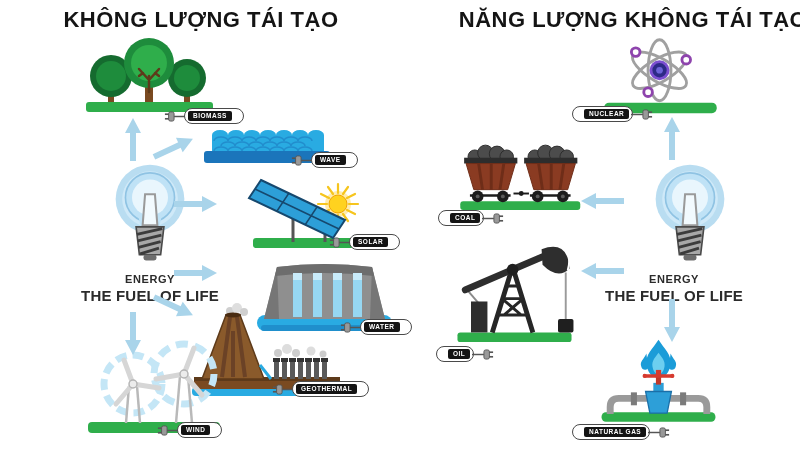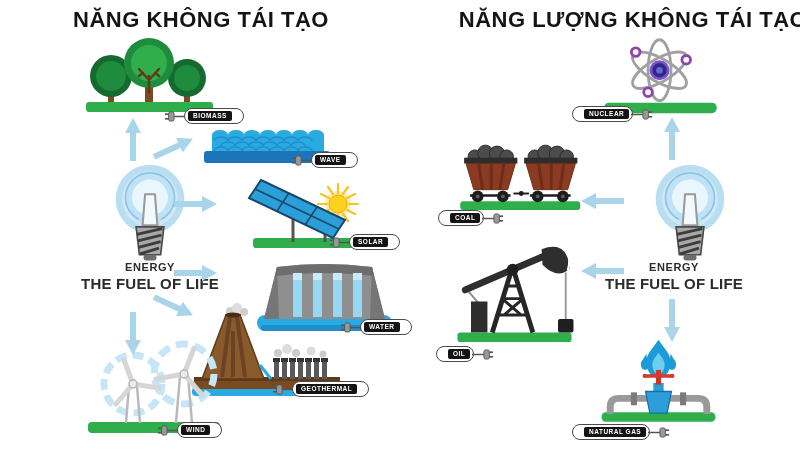--- a/index.html
+++ b/index.html
@@ -20,29 +20,29 @@
   .tag.mirror .pill{padding:2px 3px 2px 11px;}
   
   .arrow{position:absolute;width:46px;height:18px;}
   .rot-up{transform:rotate(-90deg);}
   .rot-down{transform:rotate(90deg);}
   .rot-left{transform:rotate(180deg);}
   .rot-upright{transform:rotate(-25deg);}
   .rot-downright{transform:rotate(25deg);}
   
   .bulb-caption{position:absolute;width:150px;text-align:center;color:#2b2b2b;font-weight:bold;line-height:1.25;}
-  .bulb-caption .l1{font-size:11px;letter-spacing:.6px;}
+  .bulb-caption .l1{font-size:11px;letter-spacing:.6px;margin-top:12px;}
   .bulb-caption .l2{font-size:15px;letter-spacing:.2px;}
 </style>
 </head>
 <body>
 
 <div class="canvas">
 
-  <div class="title" style="left:201px;">NĂNG KHÔNG TÁI TẠO</div>
+  <div class="title" style="left:201px;">KHÔNG LƯỢNG TÁI TẠO</div>
   <div class="title" style="left:633px;">NĂNG LƯỢNG KHÔNG TÁI TẠO</div>
 
   <div class="group" style="left:82px;top:36px;">
     <svg class="icon-svg" width="135" height="82" viewBox="0 0 135 82">
       <rect x="26" y="50" width="6" height="20" fill="#7a4a21"></rect>
       <rect x="63" y="34" width="8" height="36" fill="#7a4a21"></rect>
       <rect x="102" y="52" width="6" height="18" fill="#7a4a21"></rect>
       <rect x="4" y="66" width="127" height="10" rx="3" fill="#2fae4b"></rect>
       <circle cx="29" cy="40" r="21" fill="#156b2f"></circle>
         <circle cx="29" cy="40" r="15" fill="#1e8c3c"></circle>

